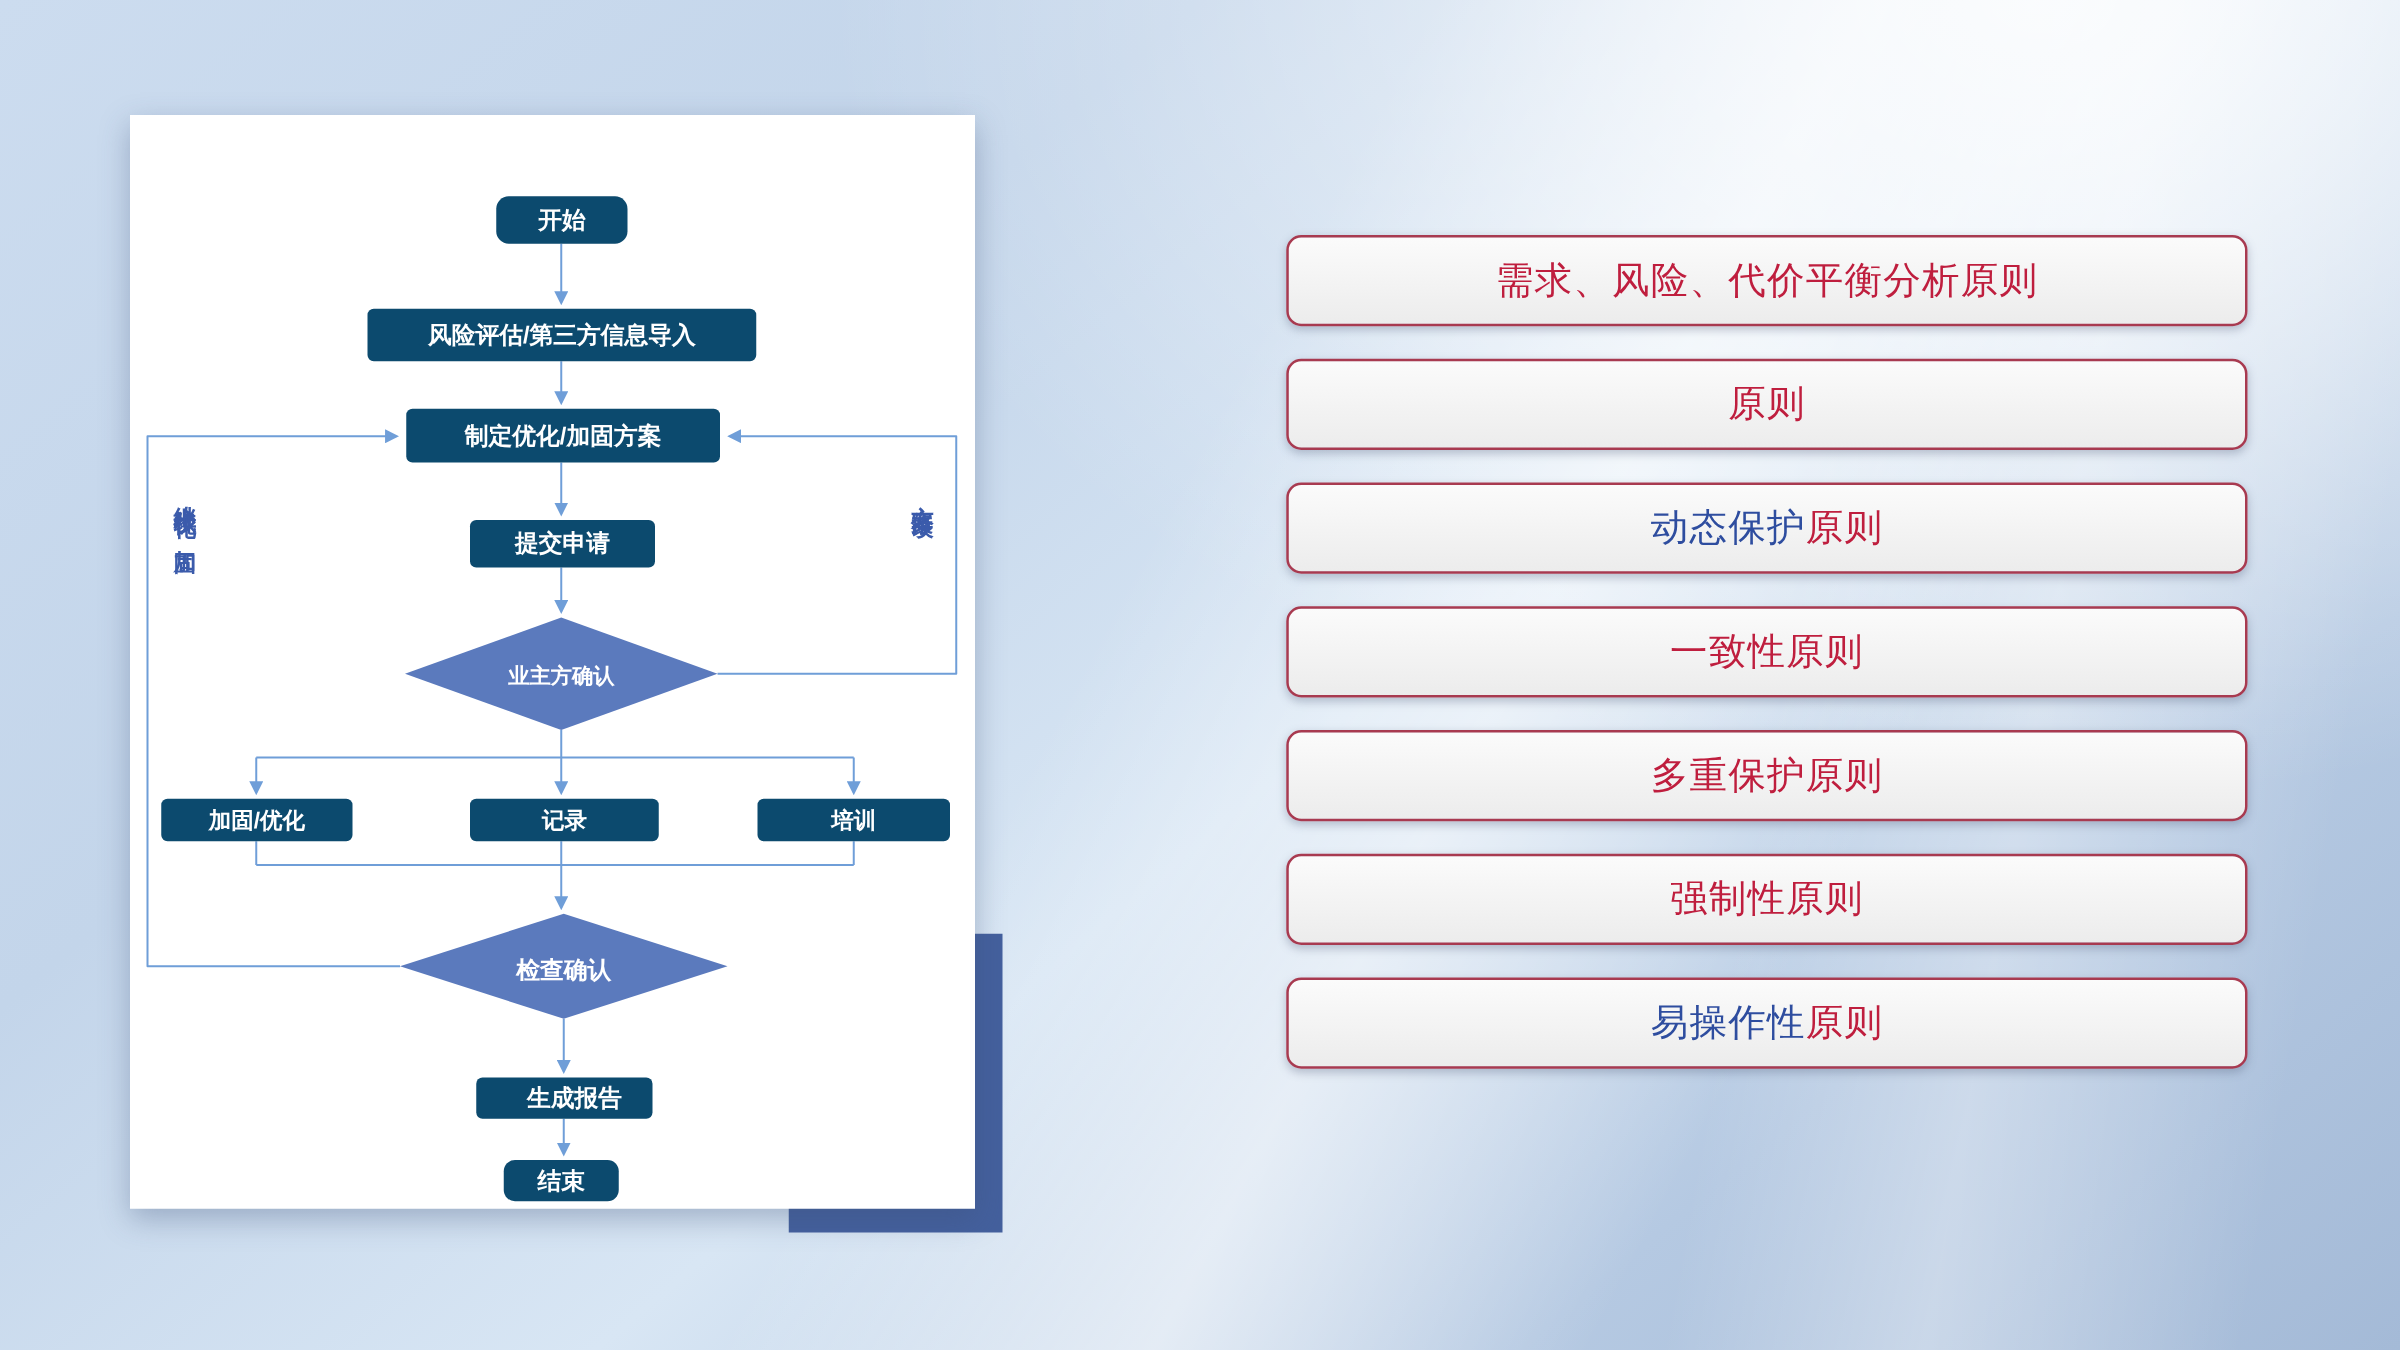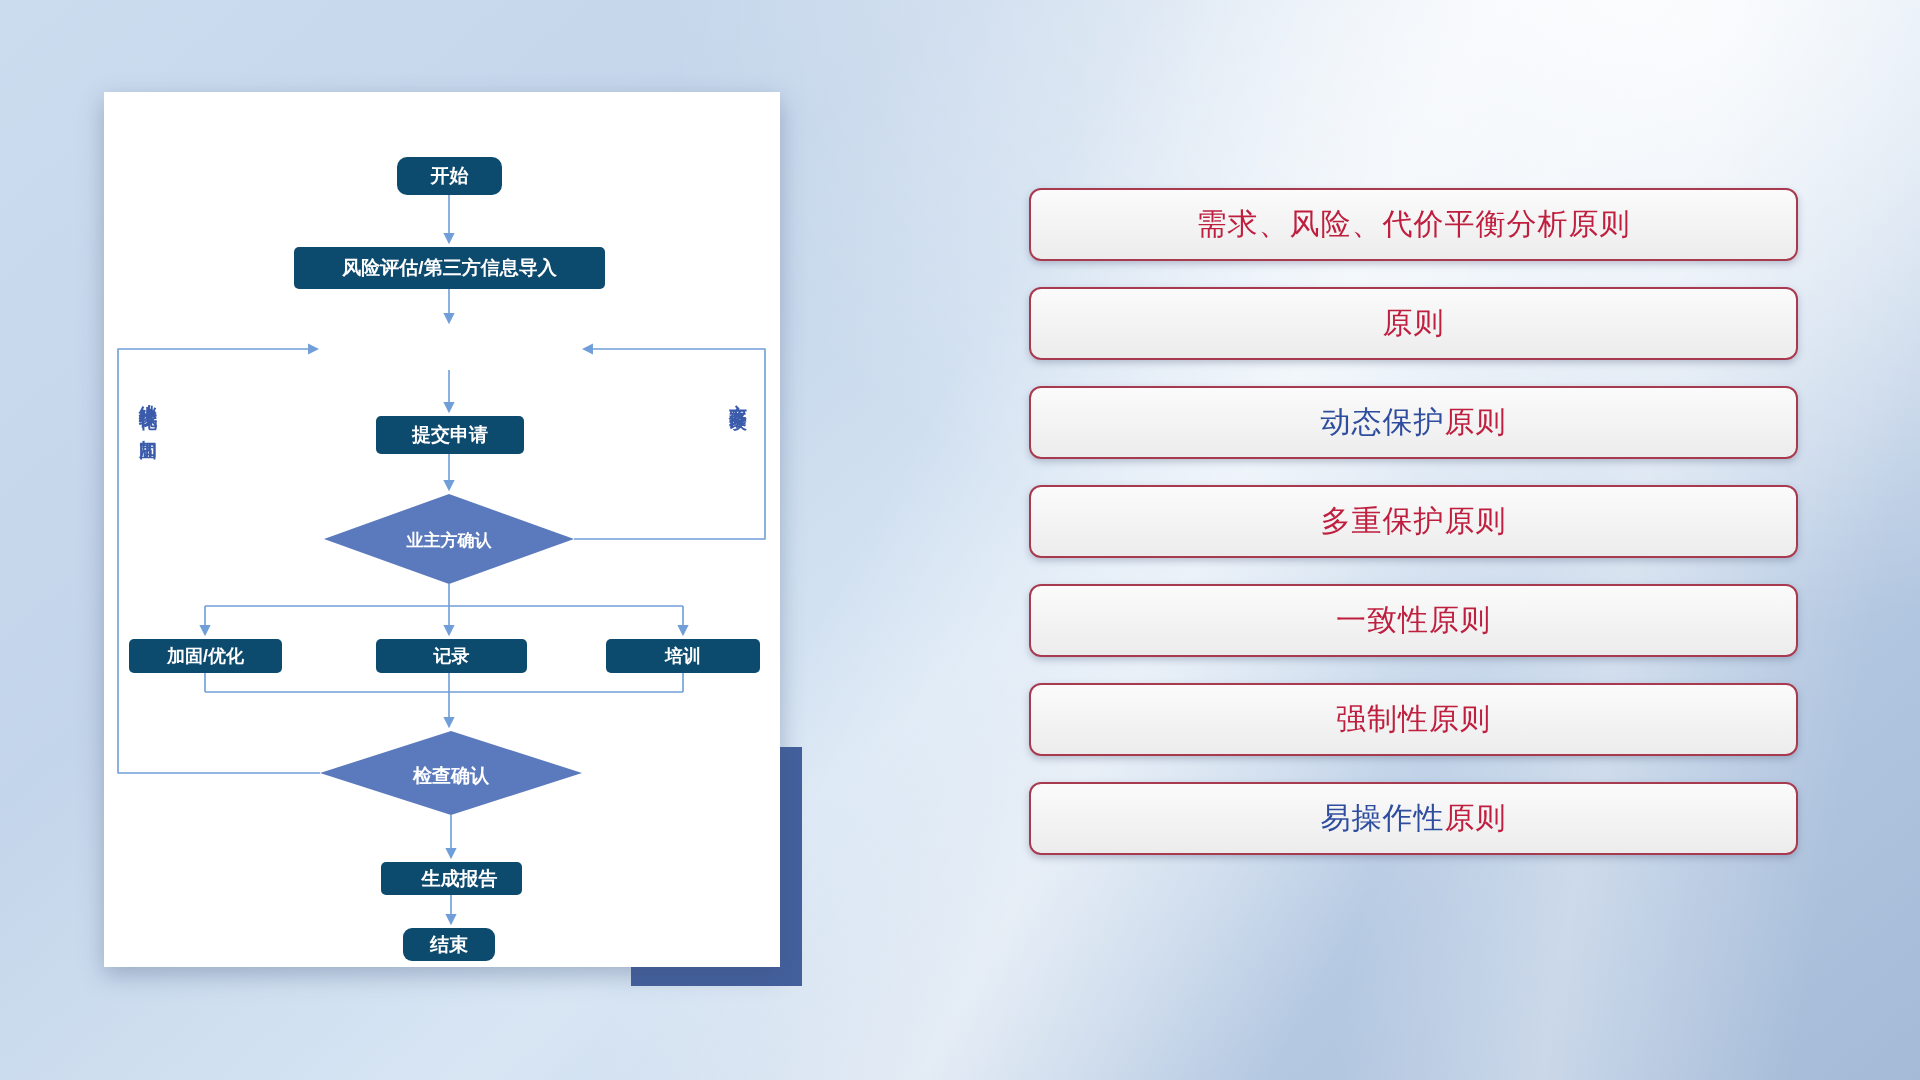--- a/index.html
+++ b/index.html
@@ -97,20 +97,21 @@
 
       <line class="fc-line" x1="347" y1="723" x2="347" y2="765" marker-end="url(#arrow)"></line>
       <line class="fc-line" x1="347" y1="803" x2="347" y2="831" marker-end="url(#arrow)"></line>
 
       <polygon class="fc-diamond" points="345,402 470,447 345,492 220,447"></polygon>
       <polygon class="fc-diamond" points="347,639 478,681 347,723 216,681"></polygon>
     </svg>
 
     <div class="fc-node" style="left:293px;top:65px;width:105px;height:38px;border-radius:10px;">开始</div>
     <div class="fc-node" style="left:190px;top:155px;width:311px;height:42px;">风险评估/第三方信息导入</div>
+    <div class="fc-node" style="left:221px;top:235px;width:251px;height:43px;">制定优化/加固方案</div>
     <div class="fc-node" style="left:272px;top:324px;width:148px;height:38px;">提交申请</div>
 
     <div class="fc-diamond-text" style="left:220px;top:437px;width:250px;">业主方确认</div>
 
     <div class="fc-node" style="left:25px;top:547px;width:153px;height:34px;font-size:18px;">加固/优化</div>
     <div class="fc-node" style="left:272px;top:547px;width:151px;height:34px;font-size:18px;">记录</div>
     <div class="fc-node" style="left:502px;top:547px;width:154px;height:34px;font-size:18px;">培训</div>
 
     <div class="fc-diamond-text" style="left:216px;top:671px;width:262px;font-size:19px;">检查确认</div>
 
@@ -129,25 +130,25 @@
           <span style=""></span>
       </div>
       <div class="principle-box">
           <span style="color:#bf1e3e">原则</span>
       </div>
       <div class="principle-box">
         <span style="color:#2e4d9f">动态保护</span>
           <span style="color:#bf1e3e">原则</span>
       </div>
       <div class="principle-box">
-        <span style="color:#bf1e3e">多重保护原则</span>
+        <span style="color:#bf1e3e">一致性原则</span>
           <span style=""></span>
       </div>
       <div class="principle-box">
-        <span style="color:#bf1e3e">一致性原则</span>
+        <span style="color:#bf1e3e">多重保护原则</span>
           <span style=""></span>
       </div>
       <div class="principle-box">
         <span style="color:#bf1e3e">强制性原则</span>
           <span style=""></span>
       </div>
       <div class="principle-box">
         <span style="color:#2e4d9f">易操作性</span>
           <span style="color:#bf1e3e">原则</span>
       </div>

